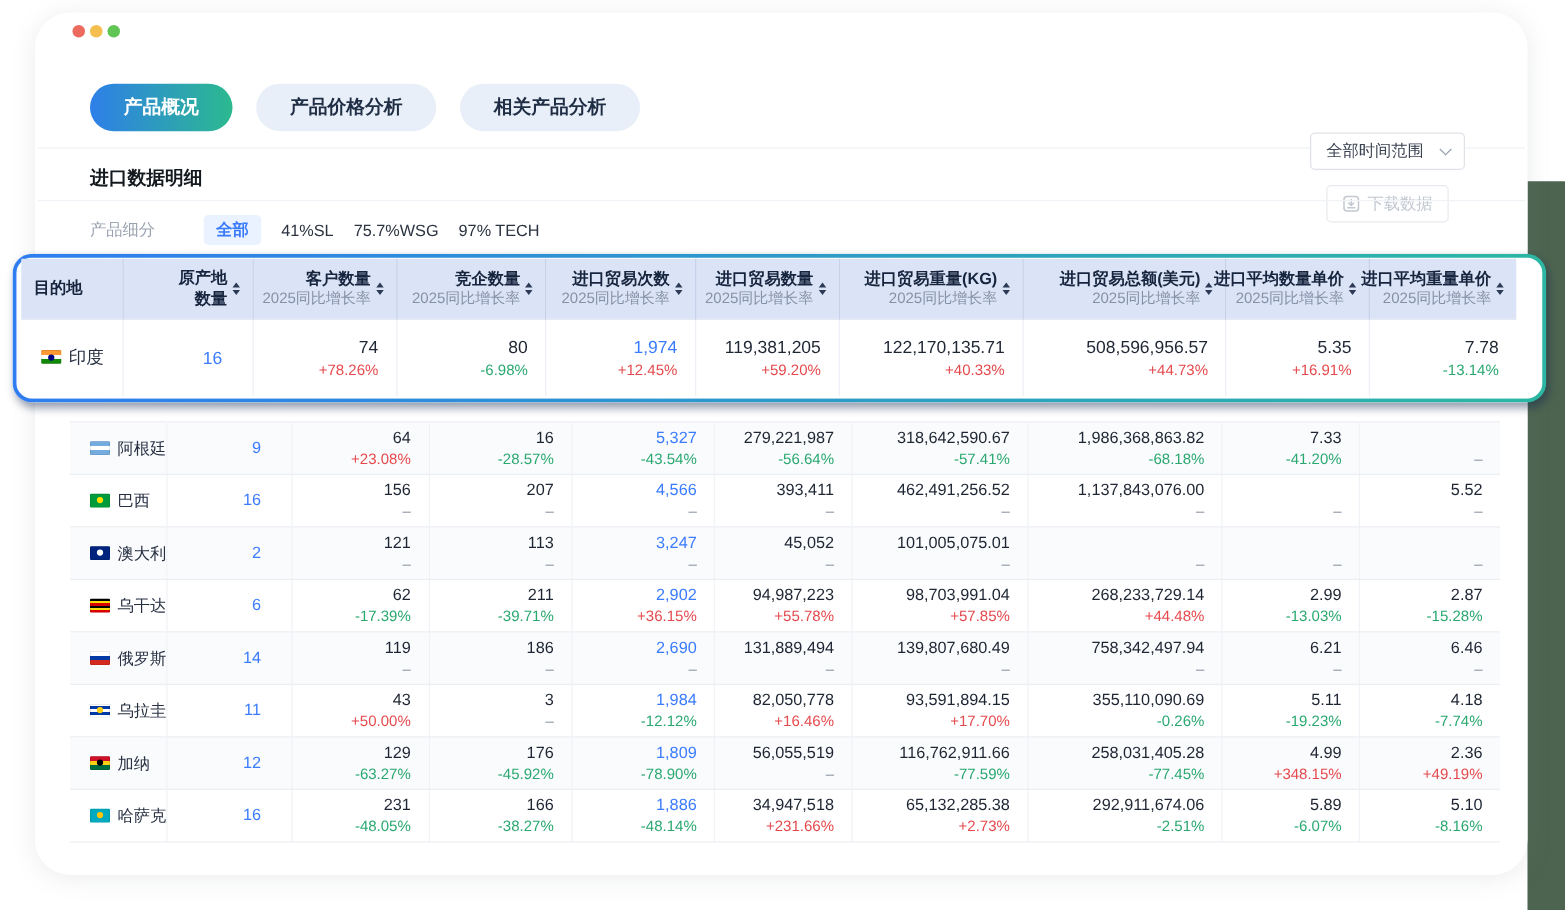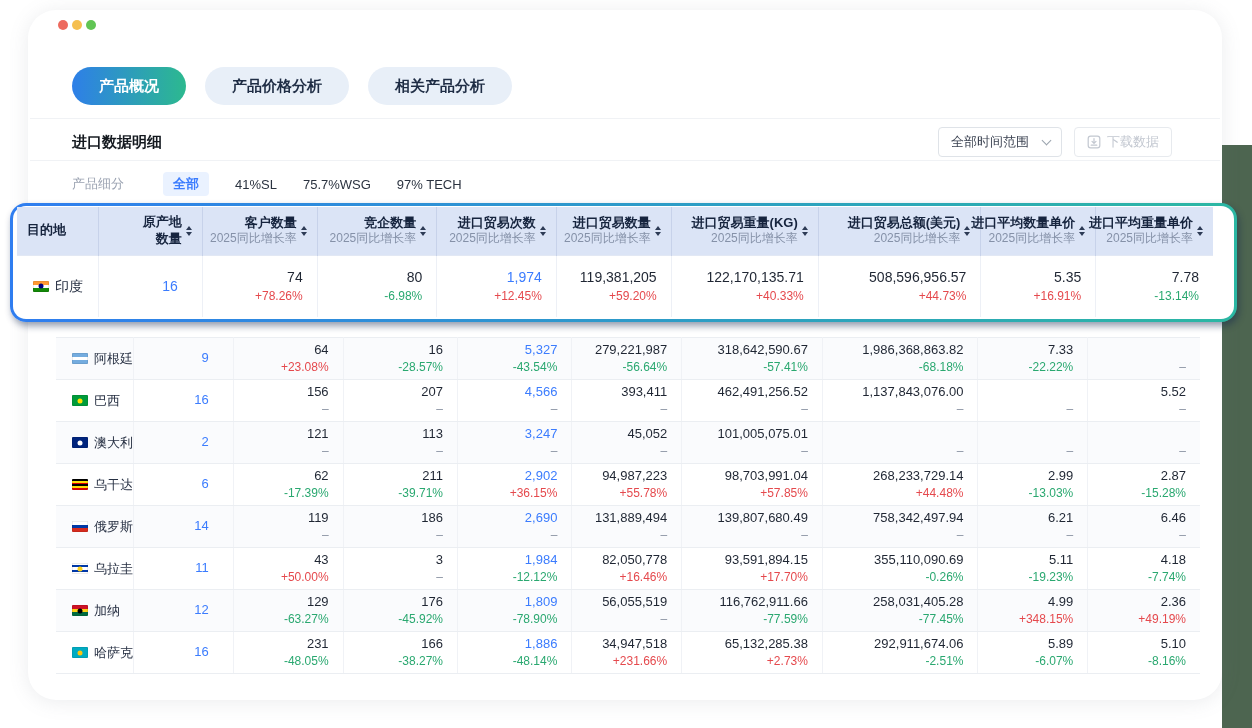--- a/index.html
+++ b/index.html
@@ -20,21 +20,21 @@
          font-weight:600; color:#1F2D45; background:#E8EFF8; cursor:pointer; white-space:nowrap; }
   .tab.active { background:linear-gradient(90deg,var(--tab_from),var(--tab_to)); color:#fff; font-weight:700;text-align:right; }
 
   .divider { position:absolute; left:2px; right:2px; height:1px; background:#F0F2F5; }
   .d1 { top:108px; } .d2 { top:150px; }
 
   
   .title-row { position:absolute; left:44px; right:50px; top:114px; height:36px;
                display:flex; align-items:center; justify-content:space-between; }
   .page-title { font-size:15px; font-weight:700; color:#14191F; }
-  .title-actions { display:flex; gap:12px; align-items:center; }
+  .title-actions { display:flex; gap:12px; align-items:center;flex-direction:column; }
   .select { height:30px; display:flex; align-items:center; gap:14px; padding:0 11px 0 12px;
             border:1px solid #DFE3E8; border-radius:4px; background:#fff; font-size:13px; color:#3C4352; cursor:pointer; }
   .chev { width:7px; height:7px; border-right:1.5px solid #9AA3AD; border-bottom:1.5px solid #9AA3AD;
           transform:rotate(45deg); margin-top:-3px; }
   .download { height:30px; display:flex; align-items:center; gap:6px; padding:4px 12px;
               border:1px solid #E7EAEE; border-radius:4px; background:#fff; font-size:13px; color:#C2C7D0; cursor:pointer;font-family:Liberation Mono, monospace; }
 
   
   .filter-row { position:absolute; left:44px; top:161px; height:26px; display:flex; align-items:center; gap:22px; font-size:13px; }
   .filter-label { color:#9AA2B1; margin-right:2px; }
@@ -126,21 +126,21 @@
             <path d="M7 3.6v4.6M5 6.4l2 2 2-2M4.2 10.2h5.6" stroke="#C2C7D0" stroke-width="1.2" stroke-linecap="round" stroke-linejoin="round"></path>
           </svg>
           <span>下载数据</span>
         </button>
       </div>
     </div>
     <div class="divider d2"></div>
 
     <div class="filter-row">
       <span class="filter-label">产品细分</span>
-      <span id="filter-opts" style="display:flex;gap:26px;align-items:center;padding-left:15px;">
+      <span id="filter-opts" style="display:flex;gap:16px;align-items:center;padding-left:15px;">
           <span class="filter-opt active">全部</span>
           <span class="filter-opt">41%SL</span>
           <span class="filter-opt">75.7%WSG</span>
           <span class="filter-opt">97% TECH</span>
         </span>
     </div>
 
     <div class="body-wrap">
       <table class="grid">
         <colgroup id="cols-body">
@@ -180,21 +180,21 @@
               <td class="num">
                 <div class="val">318,642,590.67</div>
                 <div class="growth down">-57.41%</div>
               </td>
               <td class="num">
                 <div class="val">1,986,368,863.82</div>
                 <div class="growth down">-68.18%</div>
               </td>
               <td class="num">
                 <div class="val">7.33</div>
-                <div class="growth down">-22.22%</div>
+                <div class="growth down">-41.20%</div>
               </td>
               <td class="num">
                 <div class="val"></div>
                 <div class="growth flat">–</div>
               </td>
             </tr>
             <tr>
               <td class="country"><span class="flag" style="background: rgb(0, 155, 58);"><i class="emblem" style="background: rgb(254, 223, 0);"></i></span><span class="cname">巴西</span></td>
               <td class="num origin">
                 <div class="val blue">16</div>

